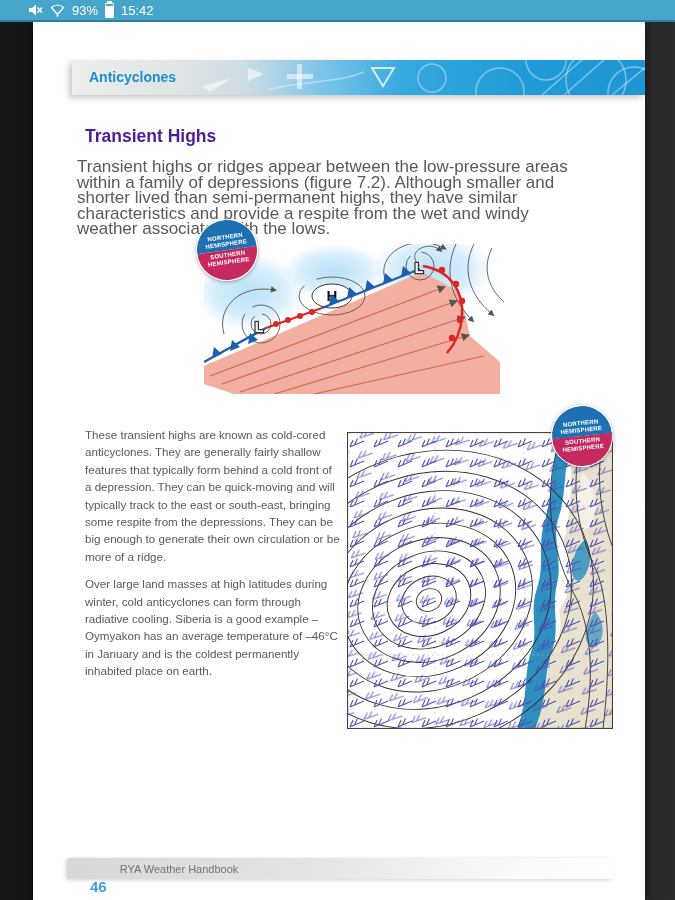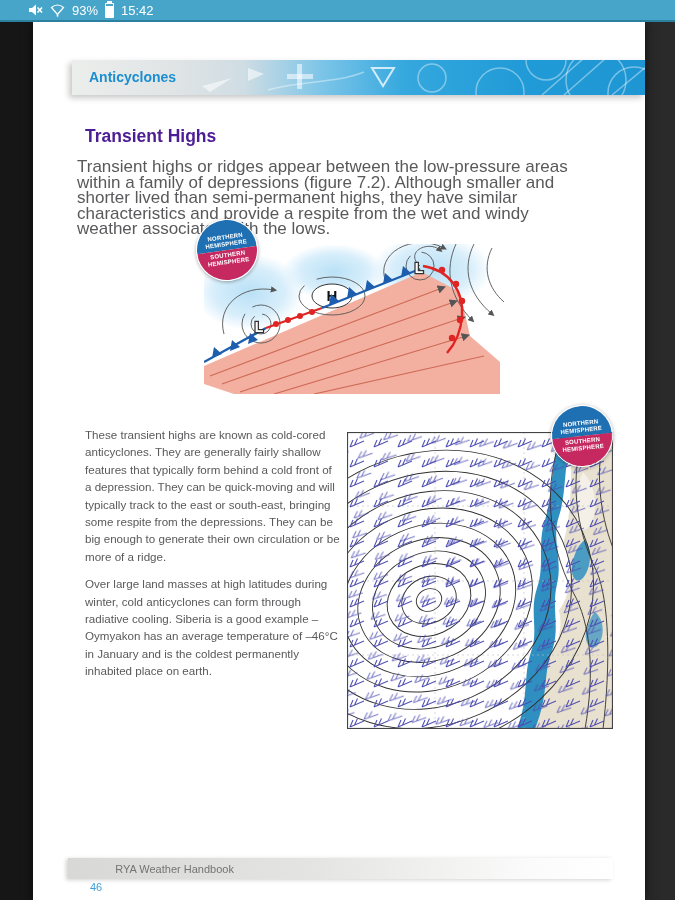--- a/index.html
+++ b/index.html
@@ -80,21 +80,21 @@
     font-size:9px; font-style:italic; color:#6e6f71; line-height:11.5px;
   }
 
   
   .footer{
     position:absolute; left:35px; top:836px; width:545px; height:21px;
     background:linear-gradient(90deg,#d8d8d6 0%,#e4e4e2 45%,#fbfbfb 85%,#ffffff 100%);
     box-shadow:-2px 1px 4px rgba(0,0,0,.18);
     display:flex; align-items:center; gap:13px; padding-left:22px;
   }
-  .footer .pnum{ color:#3f9fd8; font-weight:normal; font-size:11px;margin-top:36px; }
+  .footer .pnum{ color:#3f9fd8; font-weight:bold; font-size:15px;margin-top:36px; }
   .footer .btitle{ color:#737476; font-size:11px; }
 </style>
 </head>
 <body>
 
 <div class="status-bar">
   <span>
     <svg width="15" height="14" viewBox="0 0 15 14">
       <polygon points="1,5 4,5 8,1.5 8,12.5 4,9 1,9" fill="#fff"></polygon>
       <path d="M9.5,4.5 L14,9.5 M14,4.5 L9.5,9.5" stroke="#fff" stroke-width="1.6"></path>

